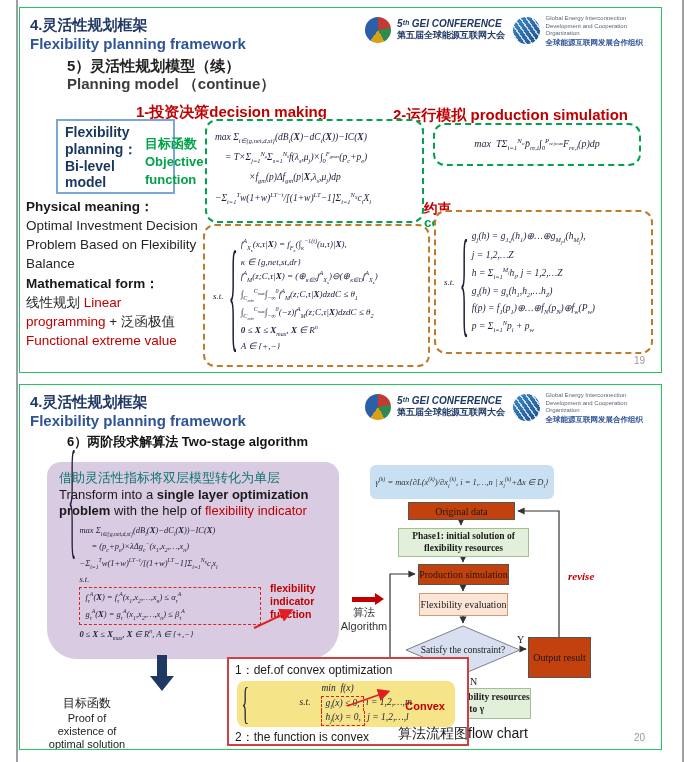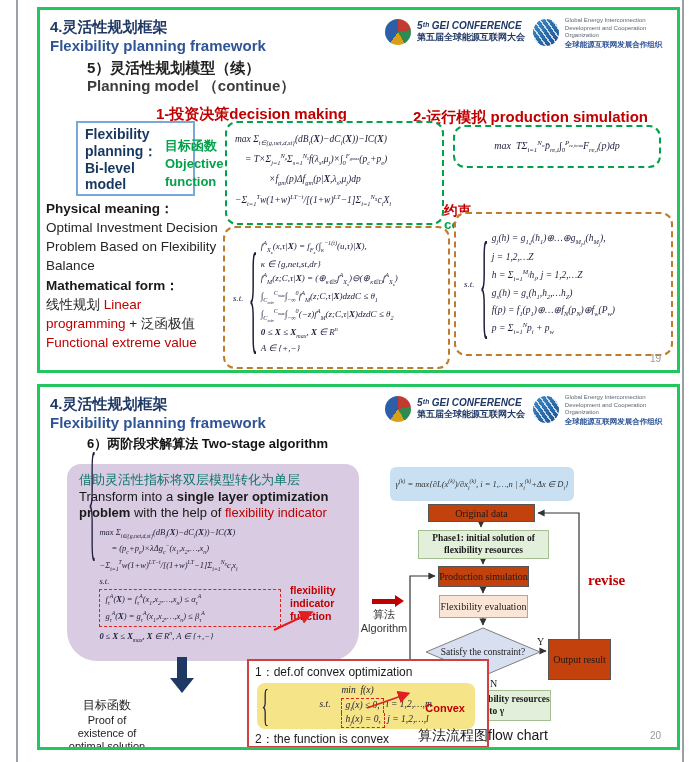--- a/index.html
+++ b/index.html
@@ -1,20 +1,20 @@
 <!DOCTYPE html>
 <html><head>
 <meta charset="utf-8">
 <style>
   * { margin:0; padding:0; box-sizing:border-box; }
   html,body { width:689px; height:762px; background:#ffffff; overflow:hidden;
     font-family:"Liberation Sans", sans-serif; }
   .viewer-edge { position:absolute; top:0; width:2px; height:762px; background:#9aa0a6; }
-  .slide { position:absolute; left:37px; width:643px; height:366px; background:#fff;
-    border:3px solid #22c55e; overflow:hidden; }
+  .slide { position:absolute; left:19px; width:643px; height:366px; background:#fff;
+    border:1px solid #22c55e; overflow:hidden; }
   #slide1 { top:7px; } #slide2 { top:384px; }
 
   .title-cn { position:absolute; left:10px; top:8px; font-size:15px; font-weight:bold; color:#1F3864; }
   .title-en { position:absolute; left:10px; top:27px; font-size:15px; font-weight:bold; color:#2F5496; }
 
   
   .logo-group { position:absolute; display:flex; gap:6px; align-items:center; }
   .gei-circle { width:26px; height:26px; border-radius:50%;
     background:conic-gradient(#c23b32 0 80deg,#2e8b4f 80deg 150deg,#d9a017 150deg 215deg,#2b5fa8 215deg 360deg); }
   .geidco-circle { width:27px; height:27px; border-radius:50%;
@@ -79,21 +79,21 @@
   .algo-arrow::after { content:""; position:absolute; right:-8px; top:-4px; width:0; height:0;
     border-left:9px solid #C00000; border-top:6.5px solid transparent; border-bottom:6.5px solid transparent; }
 
   .flow-node { position:absolute; display:flex; align-items:center; justify-content:center;
     text-align:center; font-family:"Liberation Serif", serif; font-size:10px; color:#1a1a1a; }
   .flow-plain { background:#c2410c; border:1px solid #555; }
   .flow-green { background:#E2EFDA; border:1px solid #A6BF90; font-weight:bold; font-size:9.5px; line-height:1.25; }
   .flow-orange { background:#FBE5D6; border:1px solid #CF9A76; }
   .flow-label { position:absolute; font-family:"Liberation Serif", serif; font-size:10px; color:#1a1a1a; }
   .revise-label { position:absolute; left:548px; top:185px; font-family:"Liberation Serif", serif;
-    font-size:15px; font-weight:bold; color:#C00000; }
+    font-size:11px; font-weight:bold; color:#C00000;font-style:italic; }
   #diamond-wrap { position:absolute; left:385px; top:240px; width:116px; height:50px; }
   #diamond-text { position:absolute; inset:0; display:flex; align-items:center; justify-content:center;
     text-align:center; font-family:"Liberation Serif", serif; font-size:9.5px; line-height:1.15; color:#1a1a1a; }
   .connector-svg { position:absolute; left:0; top:0; width:643px; height:366px; pointer-events:none; }
 
   .opt-arrow { position:absolute; left:130px; top:270px; width:24px; }
   .opt-arrow .shaft { width:10px; height:21px; background:#1F3864; margin:0 auto; }
   .opt-arrow .head { width:0; height:0; margin:0 auto;
     border-left:12px solid transparent; border-right:12px solid transparent; border-top:15px solid #1F3864; }
   .opt-label { position:absolute; left:8px; top:310px; width:118px; text-align:center; color:#222; }

